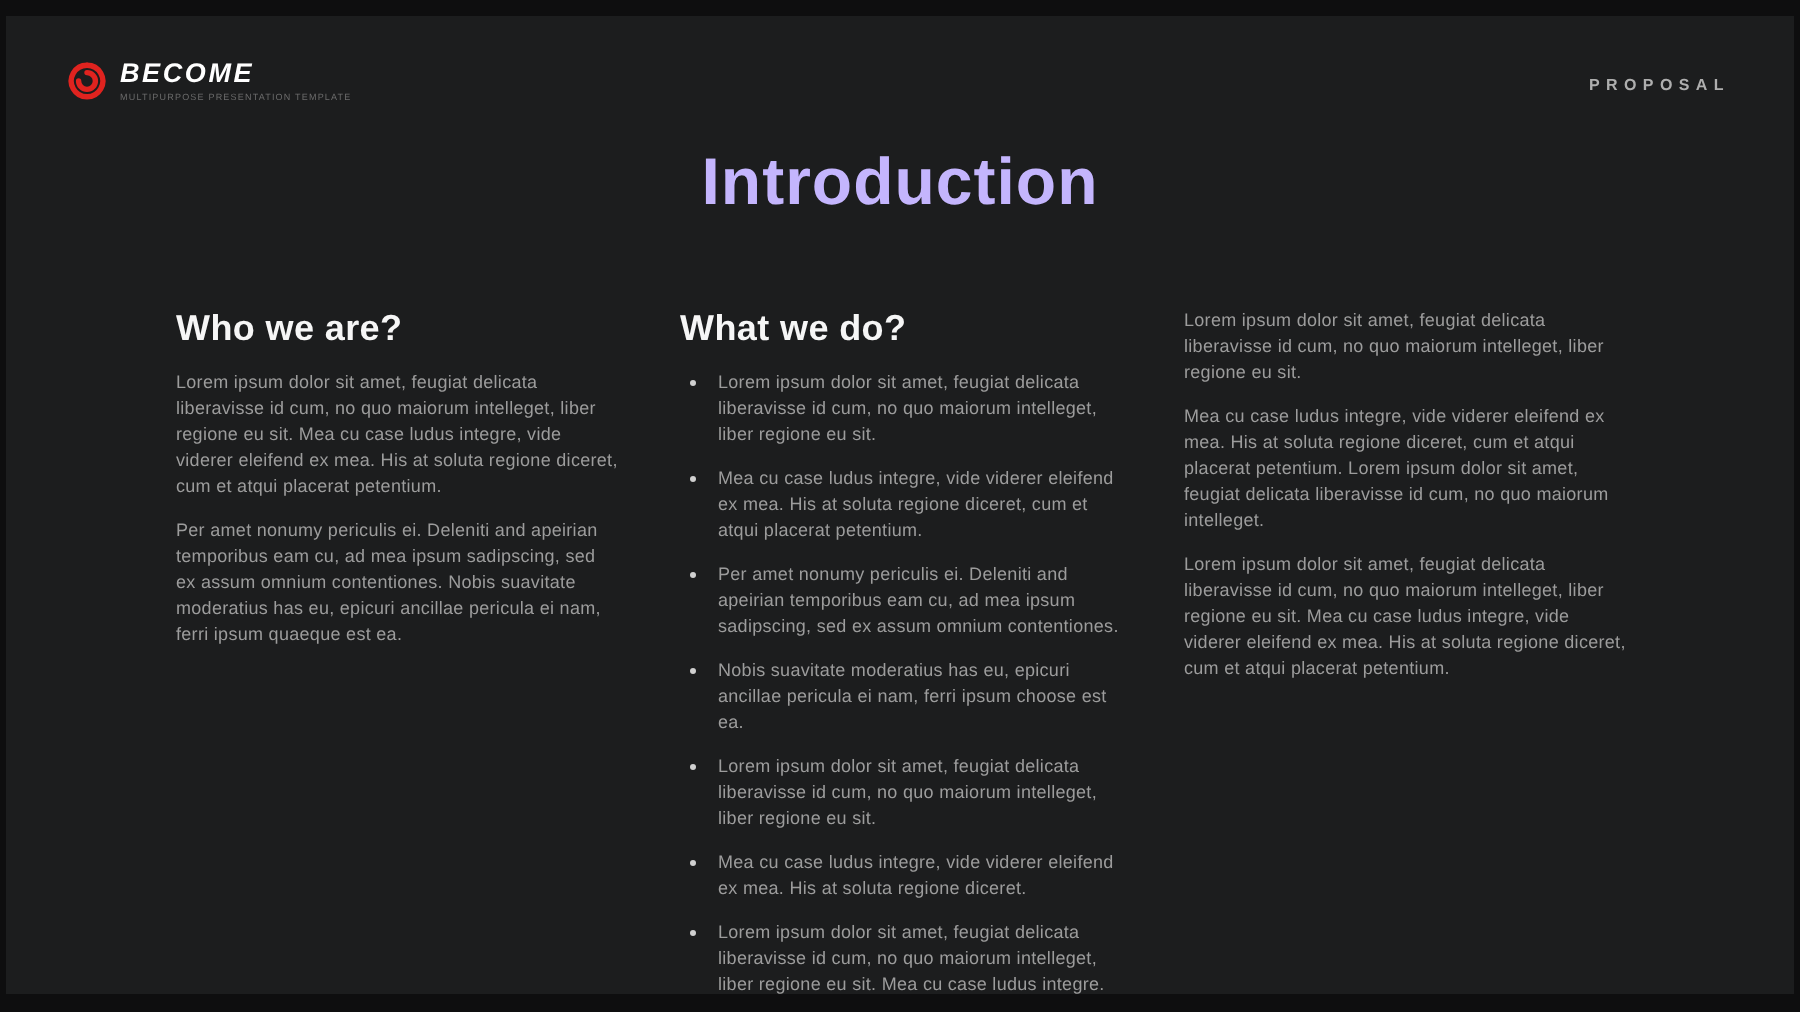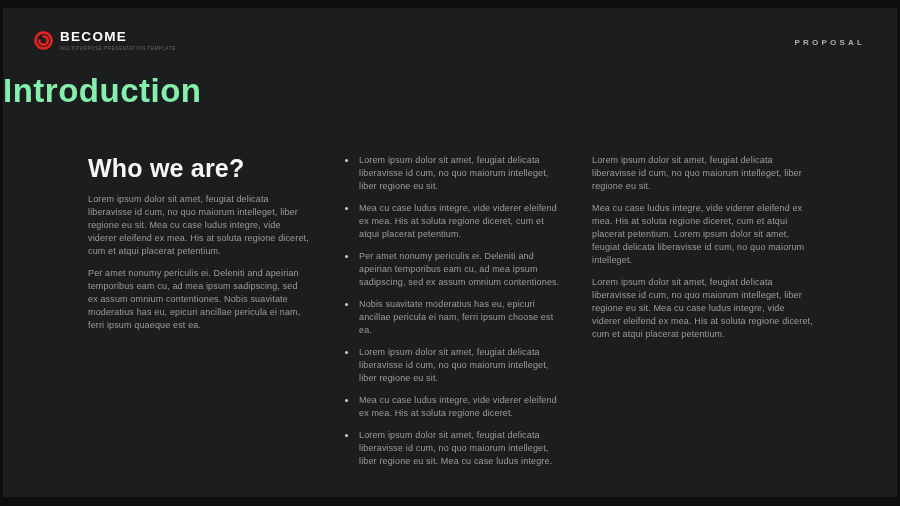--- a/index.html
+++ b/index.html
@@ -23,20 +23,21 @@
     gap: 6px;
   }
   .logo-icon { width: 21px; height: 21px; margin-top: 1px; }
   .logo-text { display: flex; flex-direction: column; }
   .brand {
     color: #ffffff;
     font-size: 13.5px;
     font-weight: bold;
     letter-spacing: 1.3px;
     line-height: 16px;
+    font-style: italic;
   }
   .tagline {
     color: #6b6b6b;
     font-size: 4.5px;
     letter-spacing: 0.6px;
     line-height: 5px;
     margin-top: 1px;
     text-transform: uppercase;
     white-space: nowrap;
   }
@@ -45,39 +46,39 @@
     right: 32px; top: 30px;
     color: #aeaeae;
     font-size: 8px;
     font-weight: bold;
     letter-spacing: 3.2px;
   }
   
   .slide-title {
     position: absolute;
     top: 64px; left: 0; right: 0;
-    text-align: left;
-    color: #86efac;
+    text-align: center;
+    color: #c4b5fd;
     font-size: 33px;
     font-weight: bold;
     letter-spacing: 0.5px;
   }
   
   .columns {
     position: absolute;
     top: 146px;
     left: 85px;
     width: 726px;
     display: flex;
     gap: 30px;
   }
   .col { flex: 1; min-width: 0; }
   .col-heading {
     color: #f6f6f6;
-    font-size: 25px;
+    font-size: 18px;
     font-weight: 600;
     letter-spacing: 0.2px;
     margin-bottom: 10px;
   }
   .body-copy p {
     color: #9c9c9c;
     font-size: 9px;
     line-height: 13px;
     letter-spacing: 0.15px;
     margin-bottom: 9px;
@@ -128,20 +129,21 @@
 
     <div class="col">
       <h2 class="col-heading">Who we are?</h2>
       <div class="body-copy">
           <p>Lorem ipsum dolor sit amet, feugiat delicata liberavisse id cum, no quo maiorum intelleget, liber regione eu sit. Mea cu case ludus integre, vide viderer eleifend ex mea. His at soluta regione diceret, cum et atqui placerat petentium.</p>
           <p>Per amet nonumy periculis ei. Deleniti and apeirian temporibus eam cu, ad mea ipsum sadipscing, sed ex assum omnium contentiones. Nobis suavitate moderatius has eu, epicuri ancillae pericula ei nam, ferri ipsum quaeque est ea.</p>
         </div>
     </div>
 
     <div class="col">
+      <h2 class="col-heading">What we do?</h2>
       <ul class="bullets">
           <li class="bullet-item">
             <span class="dot"></span>
             <span class="bullet-text">Lorem ipsum dolor sit amet, feugiat delicata liberavisse id cum, no quo maiorum intelleget, liber regione eu sit.</span>
           </li>
           <li class="bullet-item">
             <span class="dot"></span>
             <span class="bullet-text">Mea cu case ludus integre, vide viderer eleifend ex mea. His at soluta regione diceret, cum et atqui placerat petentium.</span>
           </li>
           <li class="bullet-item">

